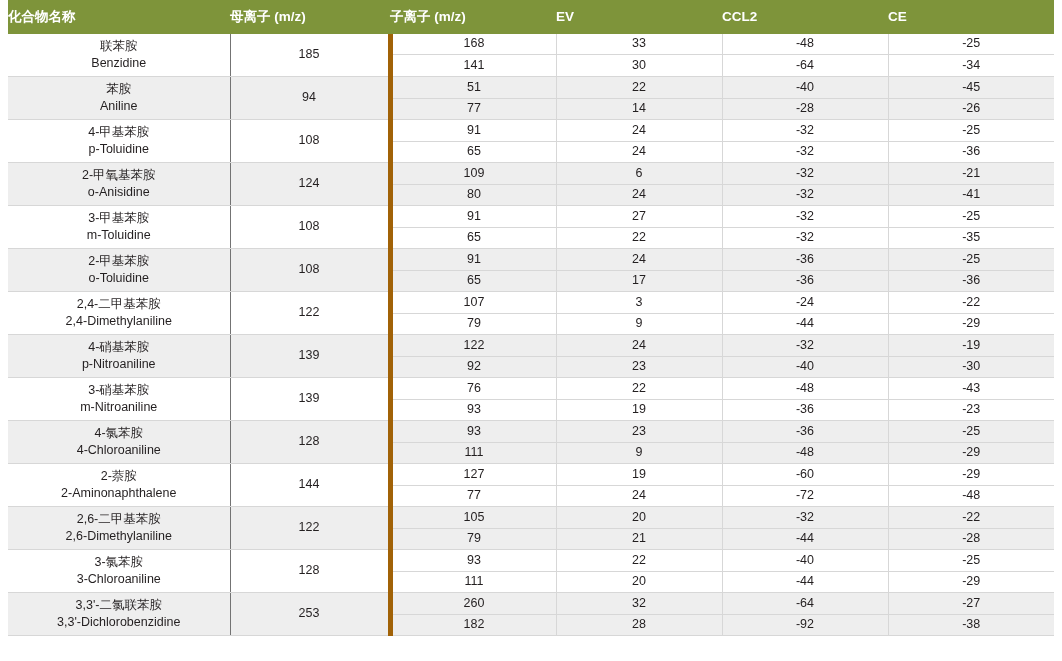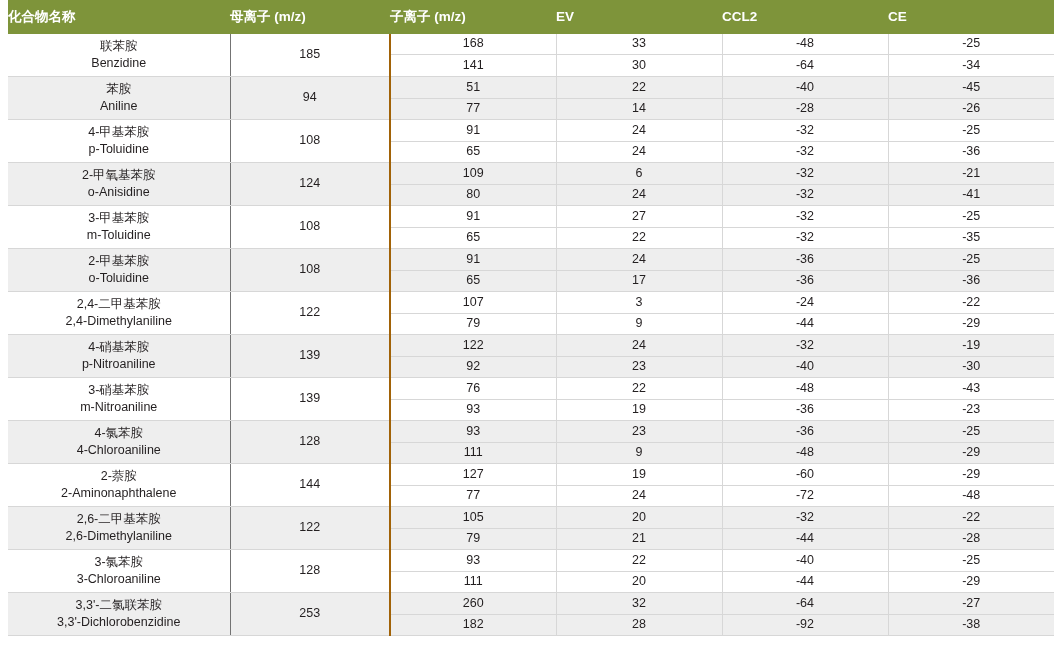--- a/index.html
+++ b/index.html
@@ -76,21 +76,21 @@
   }
   td.name-cell .zh {
     display: block;
     white-space: nowrap;
   }
   td.name-cell .en {
     display: block;
     white-space: nowrap;
   }
   td.parent-cell {
-    border-right: 2px solid #a16207;
+    border-right: 5px solid #a16207;
     height: 39px;
   }
   td.val {
     border-right: 1px solid #d7d7d7;
   }
   td.val.last {
     border-right: none;
     margin-left: 38px;
   }
   tbody tr td:first-child {

